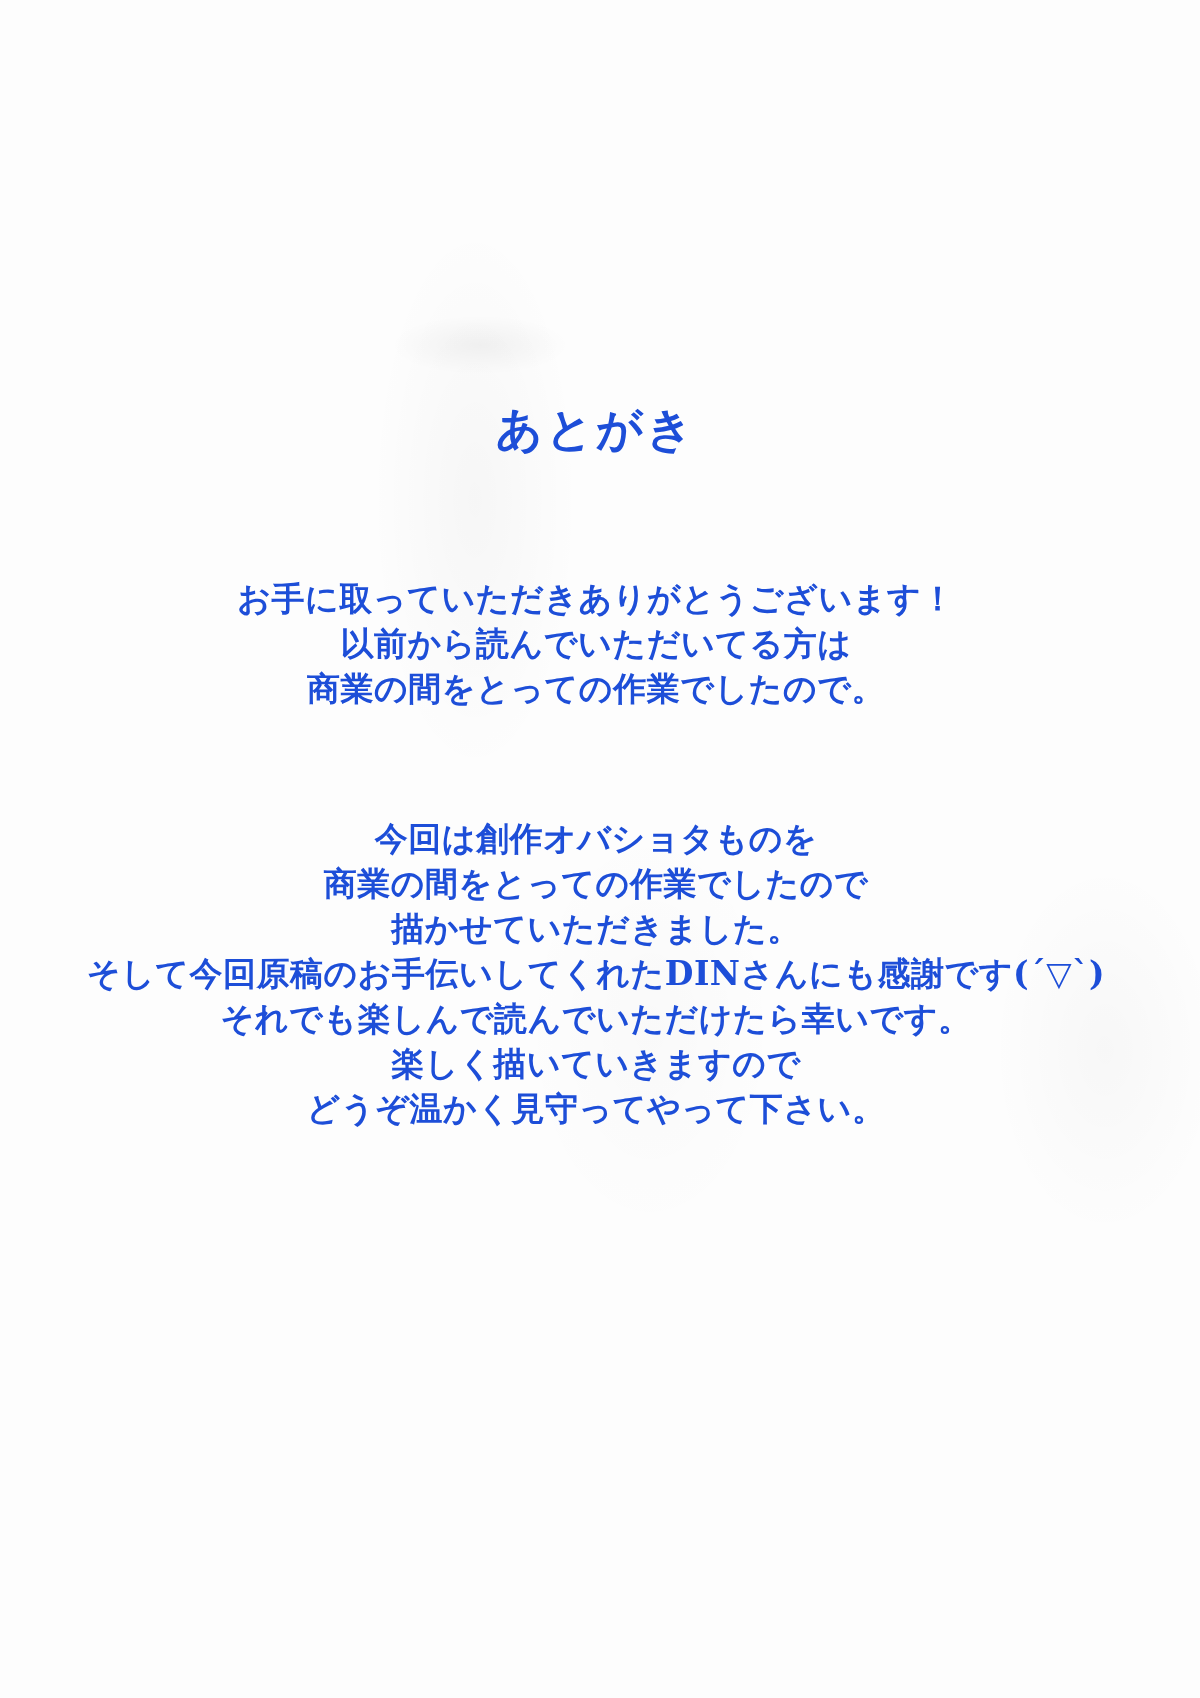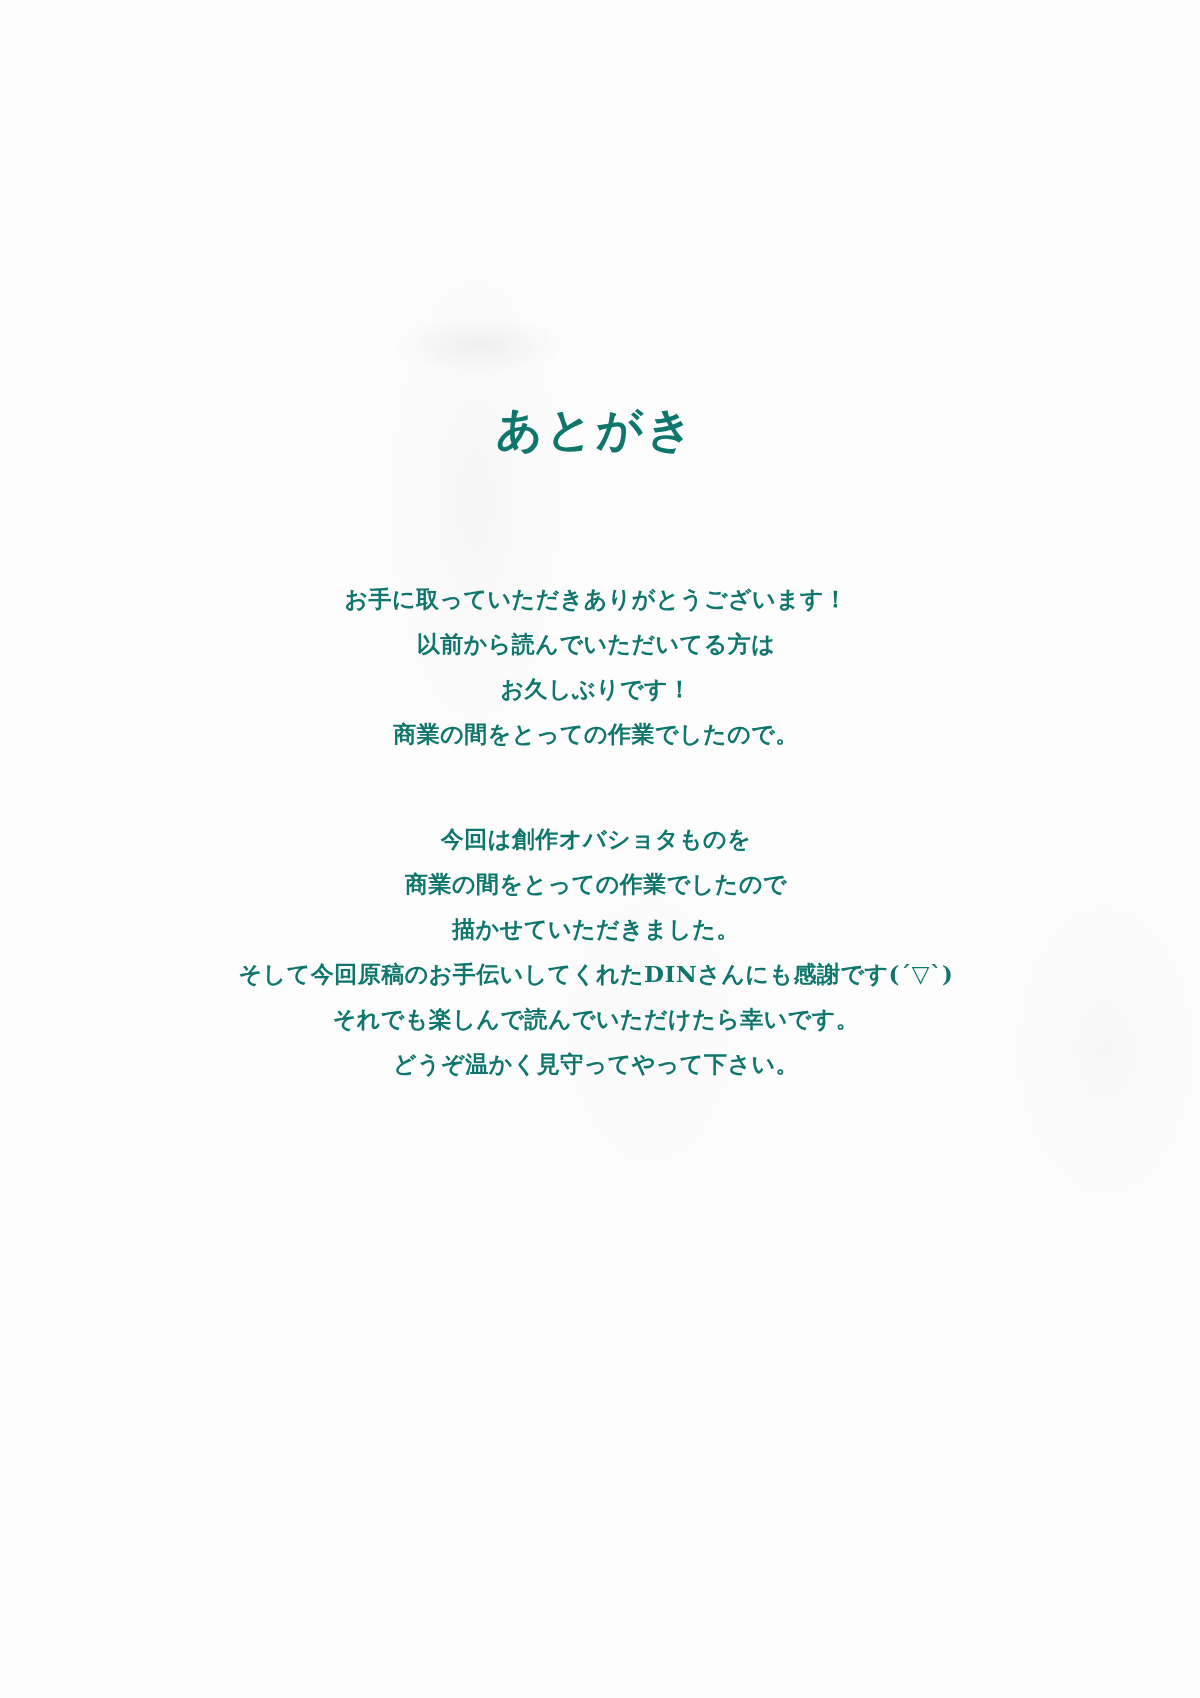--- a/index.html
+++ b/index.html
@@ -8,21 +8,21 @@
     background: #e9e9e9;
   }
   .page {
     position: relative;
     width: 1200px;
     height: 1698px;
     margin: 0 auto;
     background: #fdfdfd;
     overflow: hidden;
     font-family: "DejaVu Serif", "Liberation Serif", serif;
-    color: #0f766e;
+    color: #1d4ed8;
   }
   
   .artifact {
     position: absolute;
     pointer-events: none;
   }
   .artifact.a1 {
     left: 370px; top: 220px; width: 210px; height: 560px;
     background: radial-gradient(ellipse at center, rgba(0,0,0,0.028) 0%, rgba(0,0,0,0.0) 70%);
   }
@@ -47,21 +47,21 @@
     font-size: 46px;
     line-height: 50px;
     font-weight: bold;
     letter-spacing: 3px;
   }
   .paragraph {
     position: absolute;
     left: 0;
     width: 1192px;
     text-align: center;
-    font-size: 23px;
+    font-size: 33px;
     line-height: 45px;
     font-weight: 600;
     letter-spacing: 0.5px;
   }
   .paragraph.p1 { top: 576px; }
   .paragraph.p2 { top: 816px; }
   .line {
     white-space: nowrap;
   }
 </style>
@@ -73,26 +73,26 @@
   <div class="artifact a1"></div>
   <div class="artifact a2"></div>
   <div class="artifact a3"></div>
   <div class="artifact a4"></div>
 
   <div class="page-title">あとがき</div>
 
   <div class="paragraph p1">
     <div class="line">お手に取っていただきありがとうございます！</div>
     <div class="line">以前から読んでいただいてる方は</div>
-    <div class="line">お久しぶりです！</div>
     <div class="line">商業の間をとっての作業でしたので。</div>
   </div>
 
   <div class="paragraph p2">
     <div class="line">今回は創作オバショタものを</div>
     <div class="line">商業の間をとっての作業でしたので</div>
     <div class="line">描かせていただきました。</div>
     <div class="line">そして今回原稿のお手伝いしてくれたDINさんにも感謝です(´▽`)</div>
     <div class="line">それでも楽しんで読んでいただけたら幸いです。</div>
+    <div class="line">楽しく描いていきますので</div>
     <div class="line">どうぞ温かく見守ってやって下さい。</div>
   </div>
 
 </div>
 
 </body></html>

